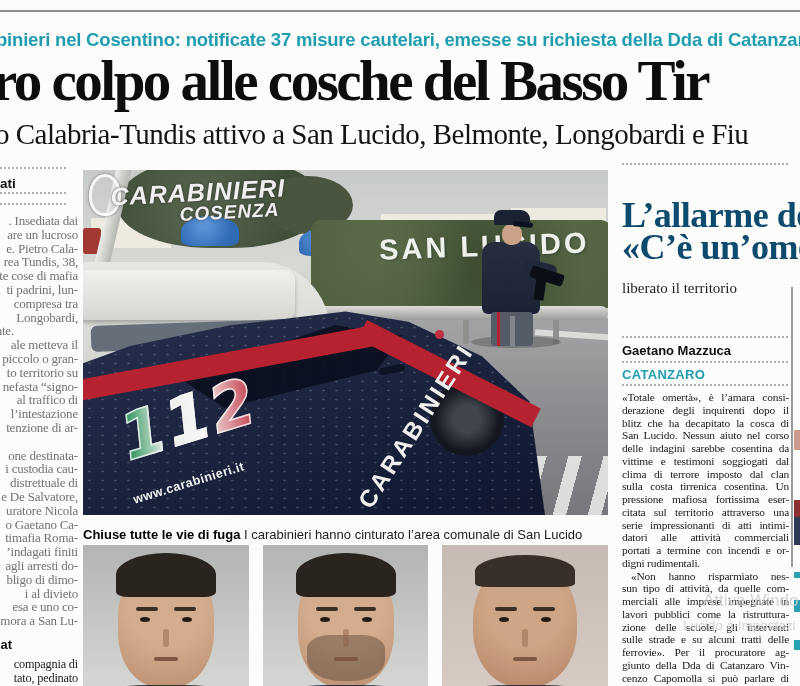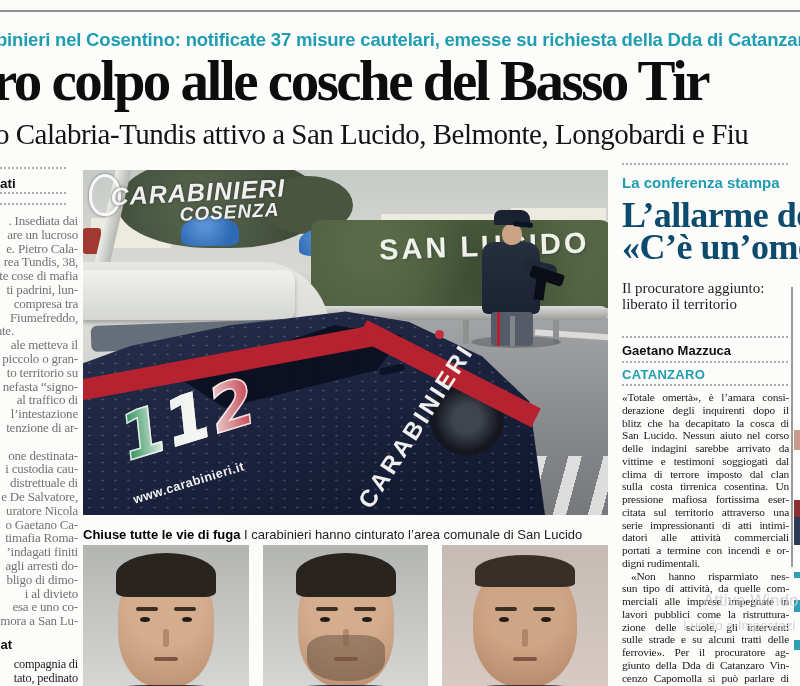--- a/index.html
+++ b/index.html
@@ -211,21 +211,21 @@
         <div class="ln">
           <span>te cose di mafia</span>
         </div>
         <div class="ln">
           <span>ti padrini, lun-</span>
         </div>
         <div class="ln">
           <span>compresa tra</span>
         </div>
         <div class="ln">
-          <span>Fiumefreddo,</span>
+          <span>Longobardi,</span>
         </div>
         <div class="ln">
           <span style="right: 64px;">nte.</span>
         </div>
         <div class="ln">
           <span>ale metteva il</span>
         </div>
         <div class="ln">
           <span>piccolo o gran-</span>
         </div>
@@ -395,25 +395,23 @@
       <div class="eye l"></div>
         <div class="eye r"></div>
       <div class="nose"></div>
       <div class="mouth"></div>
       <div class="shirt"></div>
     </div>
   </div>
 
   <div class="abs right-col">
     <div class="dotted" style="position:absolute;left:0;top:3px;width:166px;"></div>
-    <div class="rc-kicker">La conferenza stampa</div>
     <div class="rc-h" style="top:34px;">L’allarme degli</div>
     <div class="rc-h" style="top:66px;">«C’è un’omertà</div>
     <div class="rc-deck">
-        <div class="ln"><span>Il procuratore aggiunto:</span></div>
         <div class="ln"><span>liberato il territorio</span></div>
       </div>
     <div class="dotted" style="position:absolute;left:0;top:176px;width:166px;"></div>
     <div class="rc-byline">Gaetano Mazzuca</div>
     <div class="dotted" style="position:absolute;left:0;top:201px;width:166px;"></div>
     <div class="rc-date">CATANZARO</div>
     <div class="dotted" style="position:absolute;left:0;top:224px;width:166px;"></div>
     <div class="rc-body">
         <div class="ln">
           <span>«Totale omertà», è l’amara consi-</span>
@@ -421,21 +419,21 @@
         <div class="ln">
           <span>derazione degli inquirenti dopo il</span>
         </div>
         <div class="ln">
           <span>blitz che ha decapitato la cosca di</span>
         </div>
         <div class="ln">
           <span>San Lucido. Nessun aiuto nel corso</span>
         </div>
         <div class="ln">
-          <span>delle indagini sarebbe arrivato da</span>
+          <span>delle indagini sarebbe cosentina da</span>
         </div>
         <div class="ln">
           <span>vittime e testimoni soggiogati dal</span>
         </div>
         <div class="ln">
           <span>clima di terrore imposto dal clan</span>
         </div>
         <div class="ln">
           <span>sulla costa tirrenica cosentina. Un</span>
         </div>

